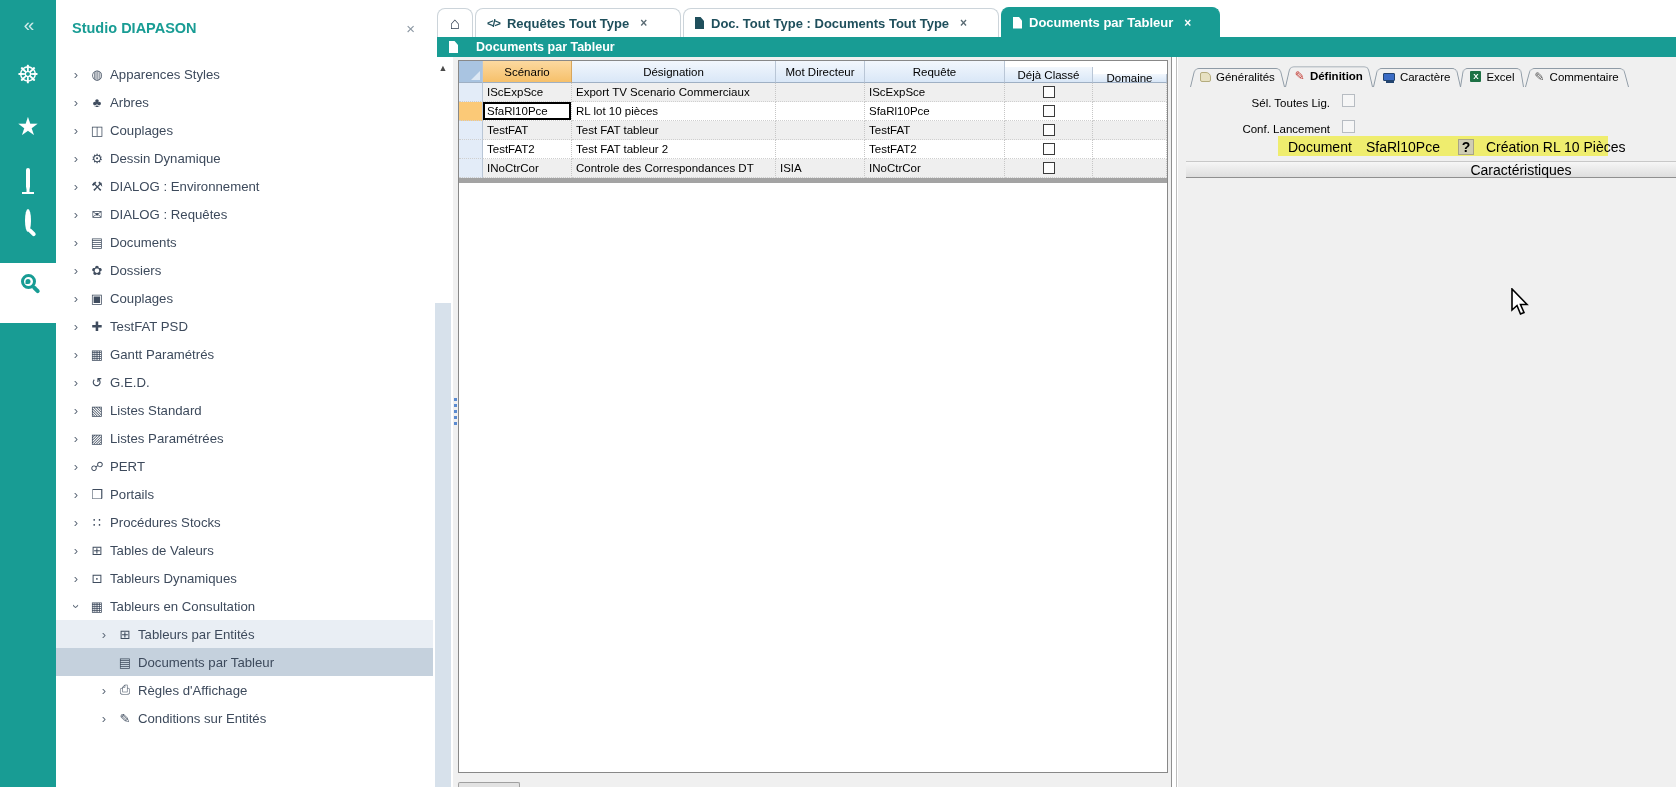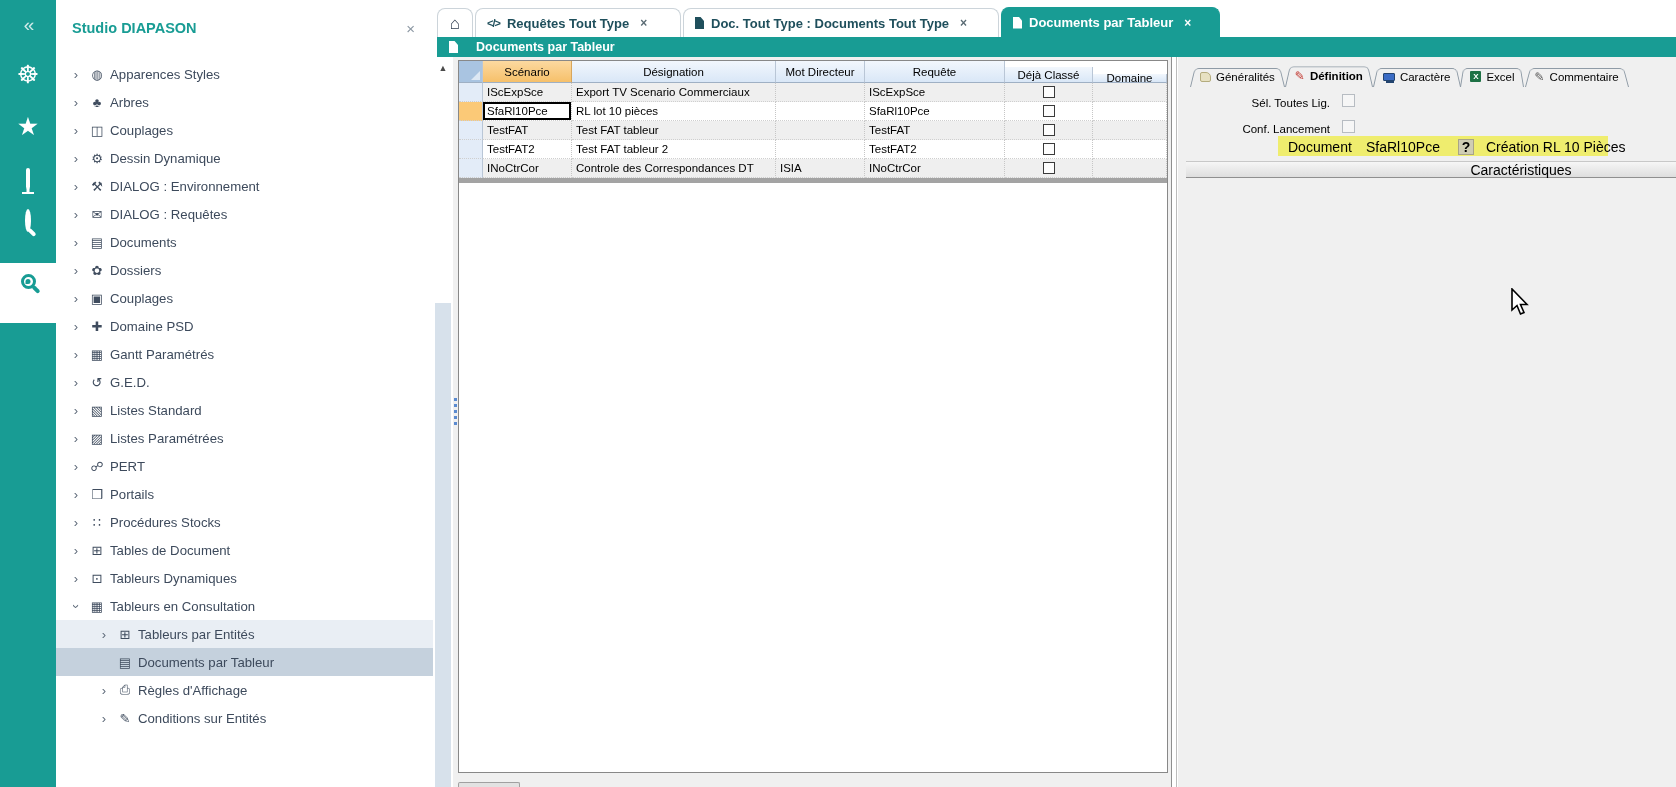--- a/index.html
+++ b/index.html
@@ -182,21 +182,21 @@
         <span class="tlabel">Dossiers</span>
       </div>
       <div class="titem " style="padding-left: 10px;">
         <span class="chev ">›</span>
         <span class="ticon">▣</span>
         <span class="tlabel">Couplages</span>
       </div>
       <div class="titem " style="padding-left: 10px;">
         <span class="chev ">›</span>
         <span class="ticon">✚</span>
-        <span class="tlabel">Domaine PSD</span>
+        <span class="tlabel">TestFAT PSD</span>
       </div>
       <div class="titem " style="padding-left: 10px;">
         <span class="chev ">›</span>
         <span class="ticon">▦</span>
         <span class="tlabel">Gantt Paramétrés</span>
       </div>
       <div class="titem " style="padding-left: 10px;">
         <span class="chev ">›</span>
         <span class="ticon">↺</span>
         <span class="tlabel">G.E.D.</span>
@@ -222,21 +222,21 @@
         <span class="tlabel">Portails</span>
       </div>
       <div class="titem " style="padding-left: 10px;">
         <span class="chev ">›</span>
         <span class="ticon">∷</span>
         <span class="tlabel">Procédures Stocks</span>
       </div>
       <div class="titem " style="padding-left: 10px;">
         <span class="chev ">›</span>
         <span class="ticon">⊞</span>
-        <span class="tlabel">Tables de Document</span>
+        <span class="tlabel">Tables de Valeurs</span>
       </div>
       <div class="titem " style="padding-left: 10px;">
         <span class="chev ">›</span>
         <span class="ticon">⊡</span>
         <span class="tlabel">Tableurs Dynamiques</span>
       </div>
       <div class="titem " style="padding-left: 10px;">
         <span class="chev down">›</span>
         <span class="ticon">▦</span>
         <span class="tlabel">Tableurs en Consultation</span>

